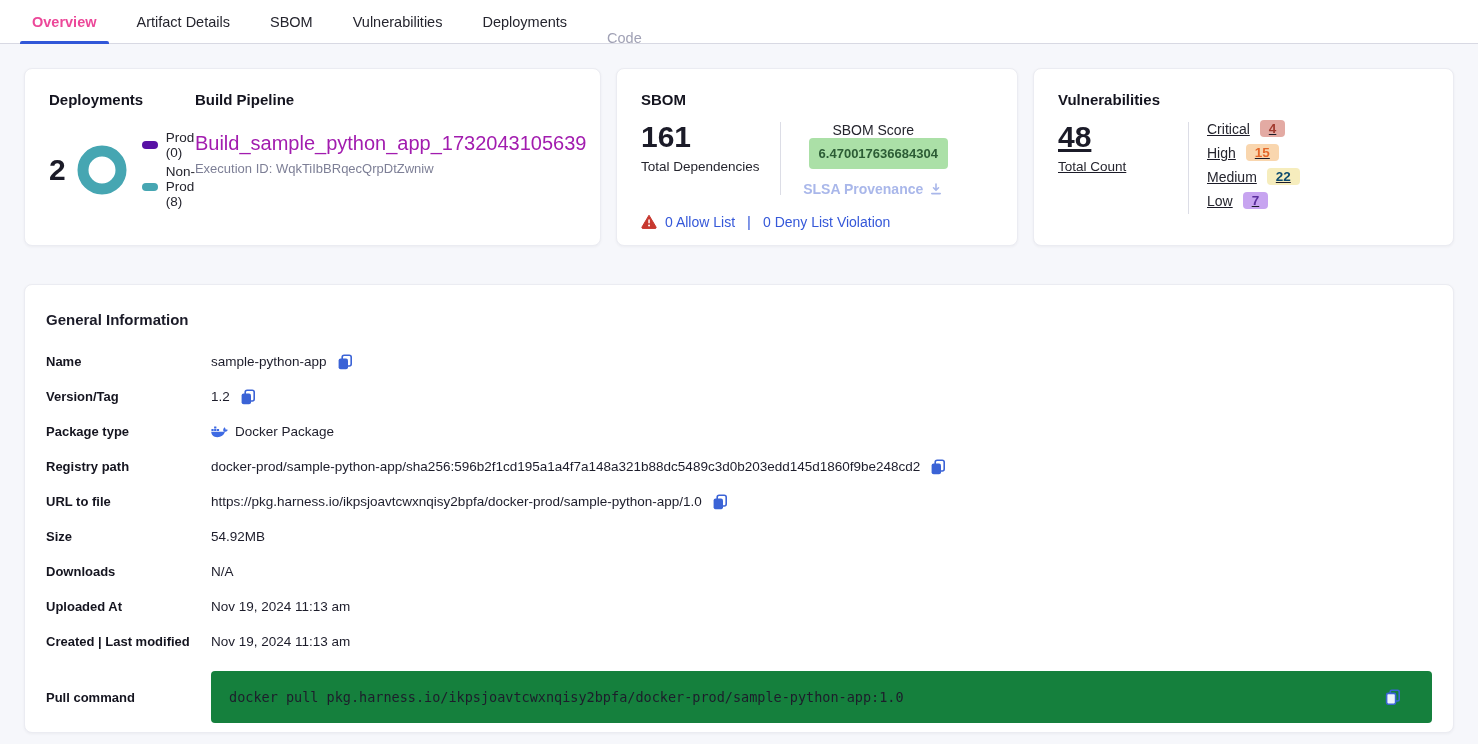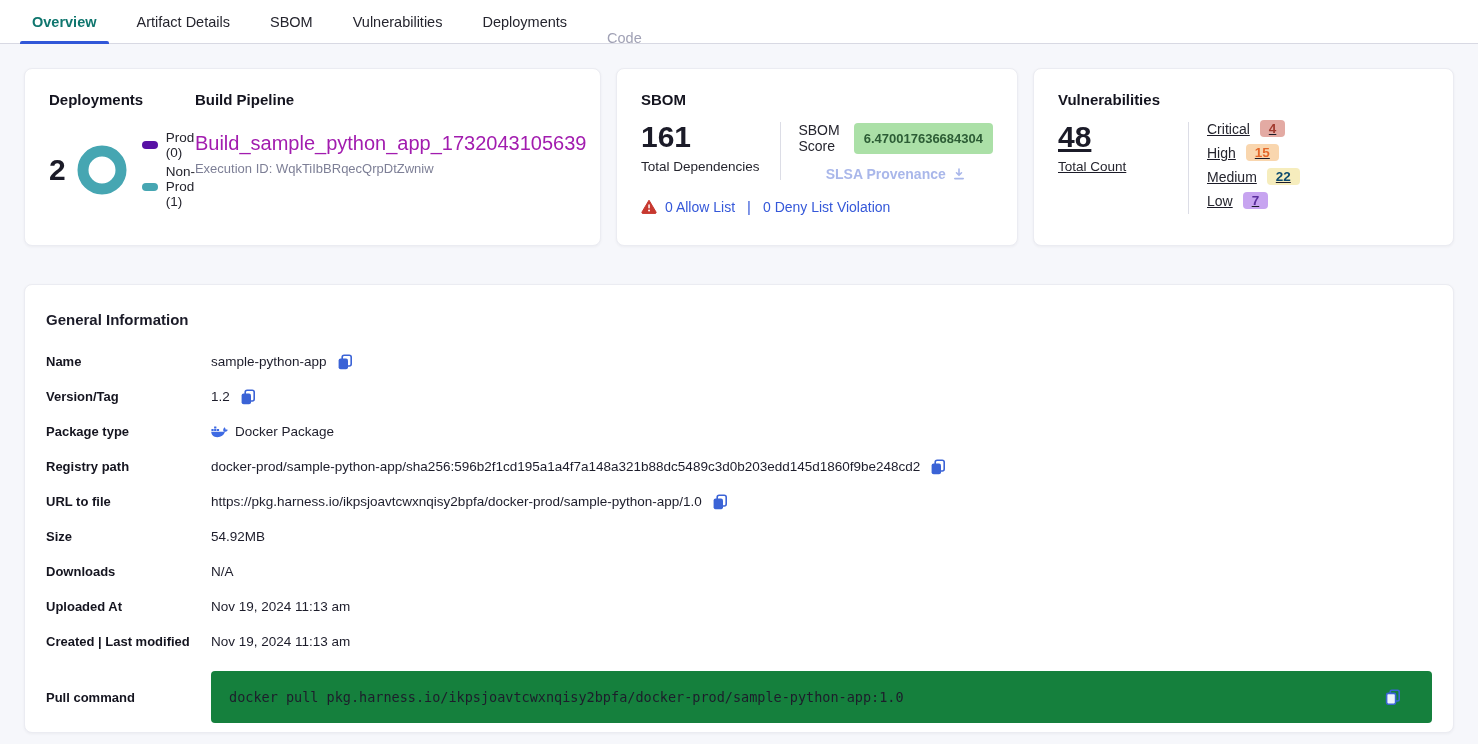--- a/index.html
+++ b/index.html
@@ -22,21 +22,21 @@
   .tab {
     padding:0 20px;
     display:flex;
     align-items:center;
     font-size:14.5px;
     color:#25252e;
     cursor:pointer;
     position:relative;
     white-space:nowrap;
   }
-  .tab.active { font-weight:700; color:#0f766e; }
+  .tab.active { font-weight:700; color:#ec4899; }
   .tab.active::after {
     content:"";
     position:absolute; left:8px; right:8px; bottom:-1px;
     height:3px; background:#3157d8; border-radius:2px 2px 0 0;
   }
   .tab.disabled { color:#a0a1b5; cursor:default;margin-top:33px; }
 
   
   .content { padding:24px; }
   .cards-row {
@@ -68,21 +68,21 @@
   .bp-col { flex:1; }
   .bp-link { display:inline-block; margin-top:24px; font-size:20px; color:#a21caf; text-decoration:none; cursor:pointer; }
   .bp-exec { margin-top:6px; font-size:13px; color:#7d7f96; }
 
   
   .sbom-body { display:flex; align-items:stretch; margin-top:12px; }
   .big-num { font-size:30px; font-weight:700; line-height:1.1; }
   .num-label { font-size:13.5px; color:#25252e; margin-top:6px; white-space:nowrap; }
   .v-divider { width:1px; background:#dcdde6; margin:2px 18px 2px 20px; }
   .sbom-right { padding-top:2px; }
-  .score-row { display:flex; align-items:center; font-size:14px; color:#25252e; }
+  .score-row { display:flex; align-items:center; font-size:14px; color:#25252e;flex-direction:column; }
   .score-pill {
     margin-left:10px; background:#abe0a7; color:#2c5c35;
     font-size:13px; padding:8px 10px; border-radius:4px; font-weight:600;
   }
   .slsa-row { display:flex; align-items:center; justify-content:center; margin-top:12px;
     font-size:14px; font-weight:700; color:#a9b7ea; cursor:pointer; }
   .slsa-row svg { margin-left:6px; }
   .sbom-links { display:flex; align-items:center; margin-top:16px; font-size:14px; }
   .sbom-links a { color:#3558d9; text-decoration:none; cursor:pointer; }
   .warn-icon { margin-right:8px; display:flex; }
@@ -146,21 +146,21 @@
           <svg class="donut" width="52" height="52" viewBox="0 0 52 52">
             <circle cx="26" cy="26" r="19" fill="none" stroke="#46a6b2" stroke-width="11"></circle>
           </svg>
           <div class="legend">
             <div class="legend-item">
               <span class="legend-pill pill-prod"></span>
               <span>Prod (0)</span>
             </div>
             <div class="legend-item">
               <span class="legend-pill pill-nonprod"></span>
-              <span>Non-Prod (1)</span>
+              <span>Non-Prod (8)</span>
             </div>
           </div>
         </div>
       </div>
       <div class="bp-col">
         <h3>Build Pipeline</h3>
         <a class="bp-link">Build_sample_python_app_1732043105639</a>
         <div class="bp-exec">Execution ID: WqkTiIbBRqecQrpDtZwniw</div>
       </div>
     </div>

